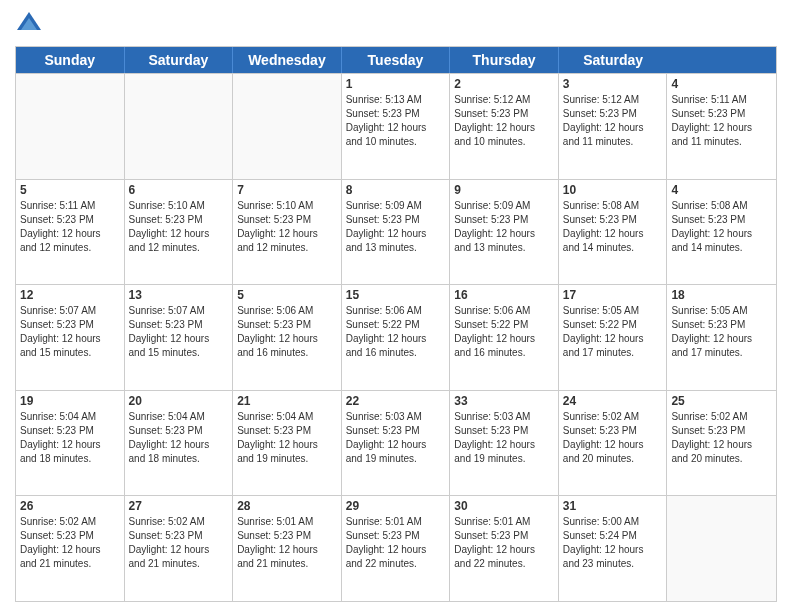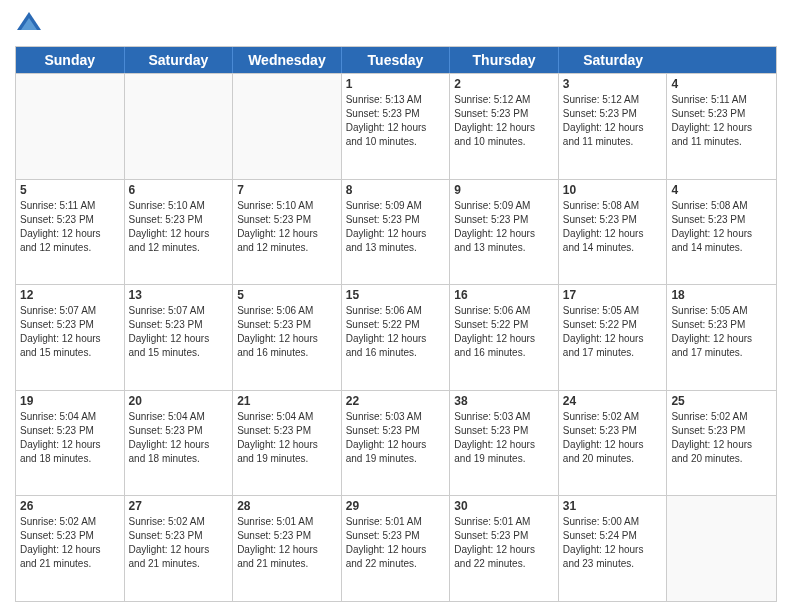--- a/index.html
+++ b/index.html
@@ -236,21 +236,21 @@
           </div>
           <div class="cal-cell">
             <span class="day-num">21</span>
             <div class="day-info">Sunrise: 5:04 AM<br>Sunset: 5:23 PM<br>Daylight: 12 hours<br>and 19 minutes.</div>
           </div>
           <div class="cal-cell">
             <span class="day-num">22</span>
             <div class="day-info">Sunrise: 5:03 AM<br>Sunset: 5:23 PM<br>Daylight: 12 hours<br>and 19 minutes.</div>
           </div>
           <div class="cal-cell">
-            <span class="day-num">38</span>
+            <span class="day-num">33</span>
             <div class="day-info">Sunrise: 5:03 AM<br>Sunset: 5:23 PM<br>Daylight: 12 hours<br>and 19 minutes.</div>
           </div>
           <div class="cal-cell">
             <span class="day-num">24</span>
             <div class="day-info">Sunrise: 5:02 AM<br>Sunset: 5:23 PM<br>Daylight: 12 hours<br>and 20 minutes.</div>
           </div>
           <div class="cal-cell">
             <span class="day-num">25</span>
             <div class="day-info">Sunrise: 5:02 AM<br>Sunset: 5:23 PM<br>Daylight: 12 hours<br>and 20 minutes.</div>
           </div>

